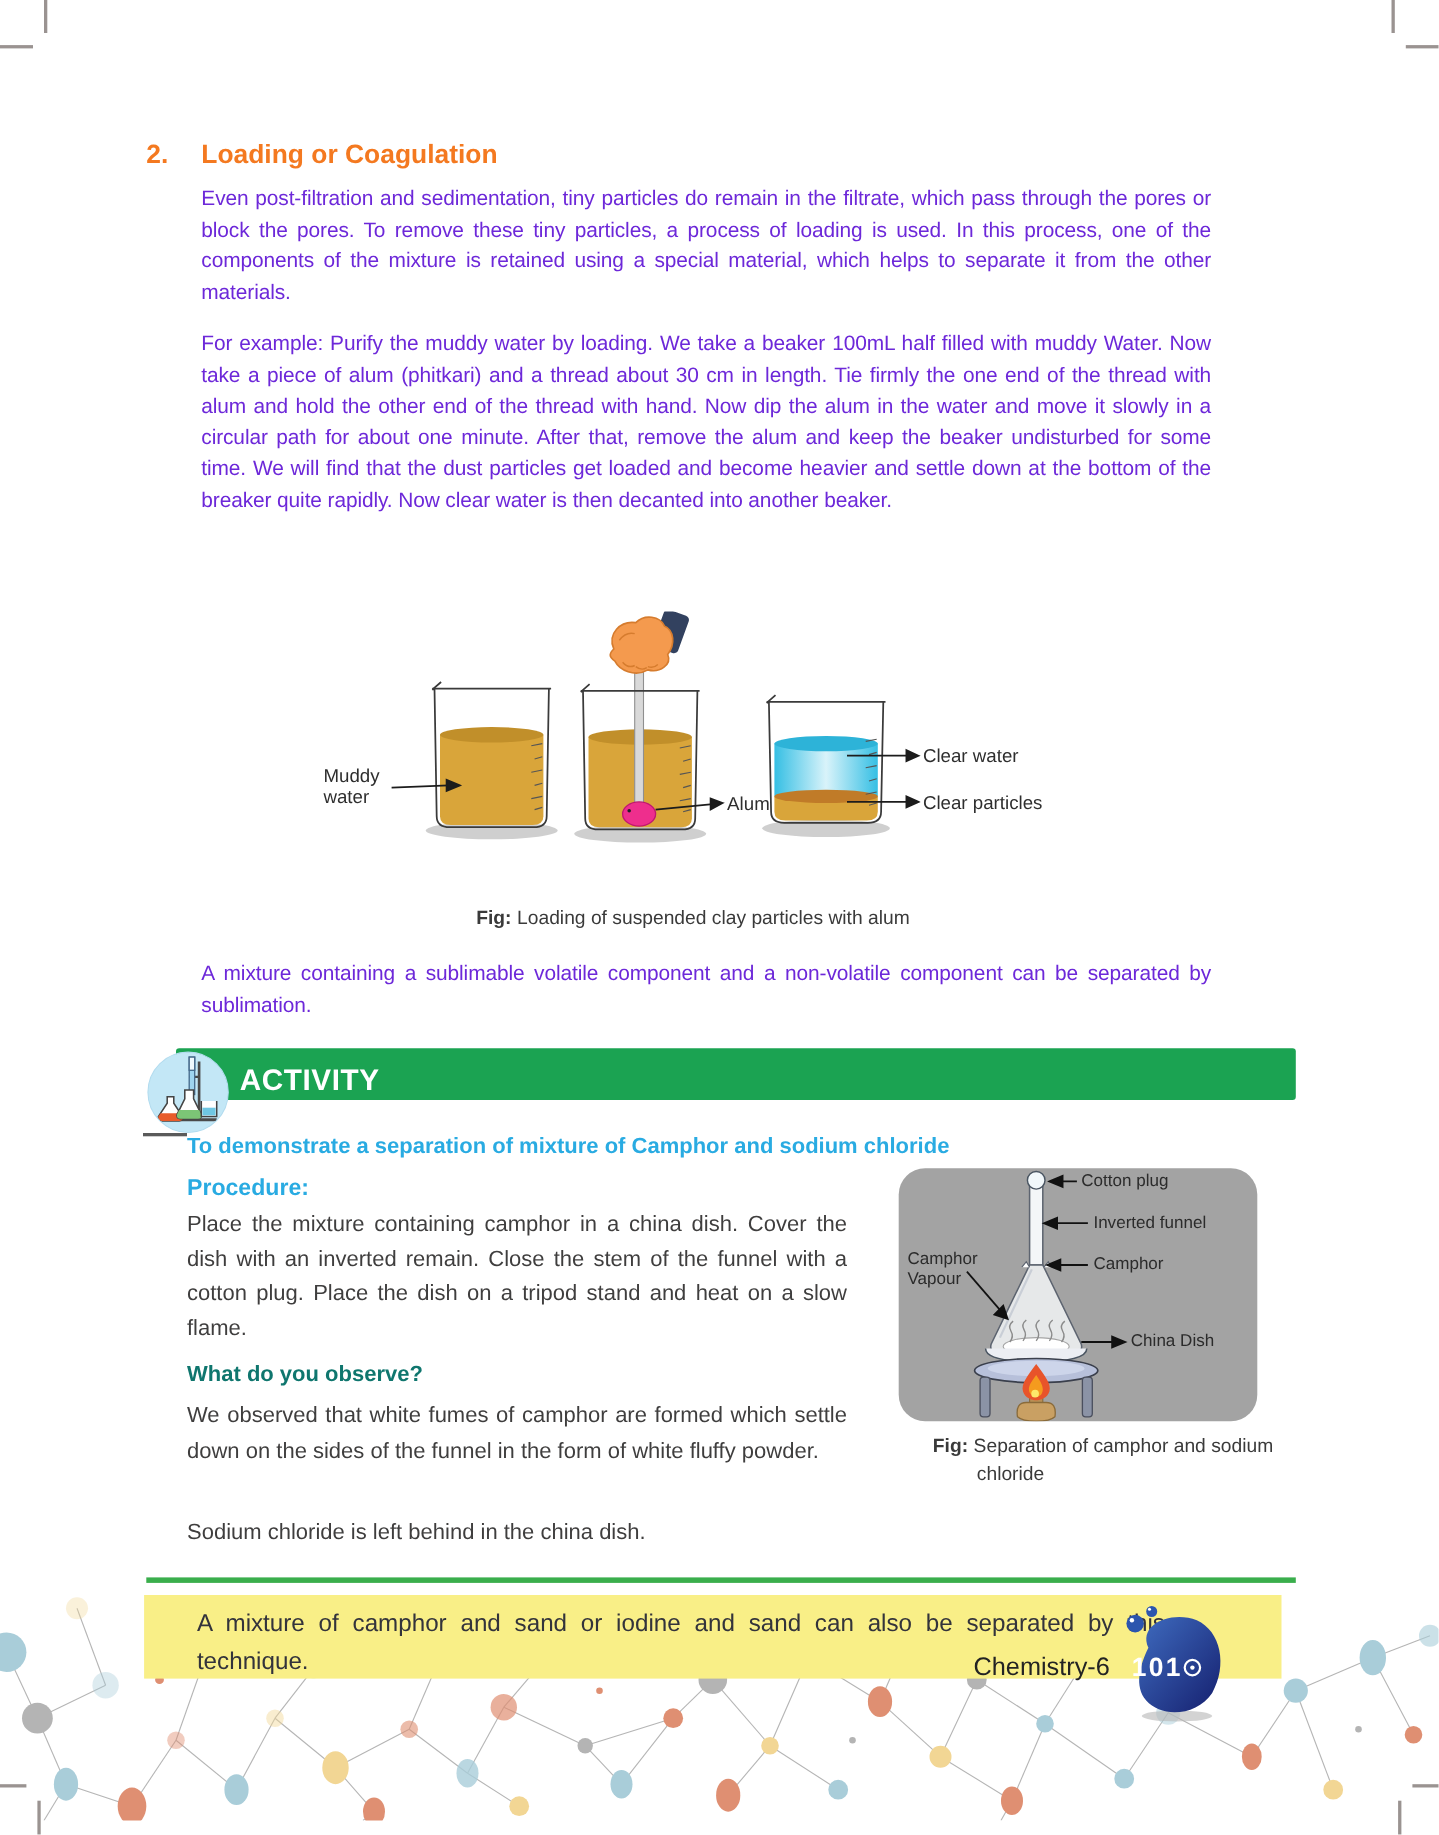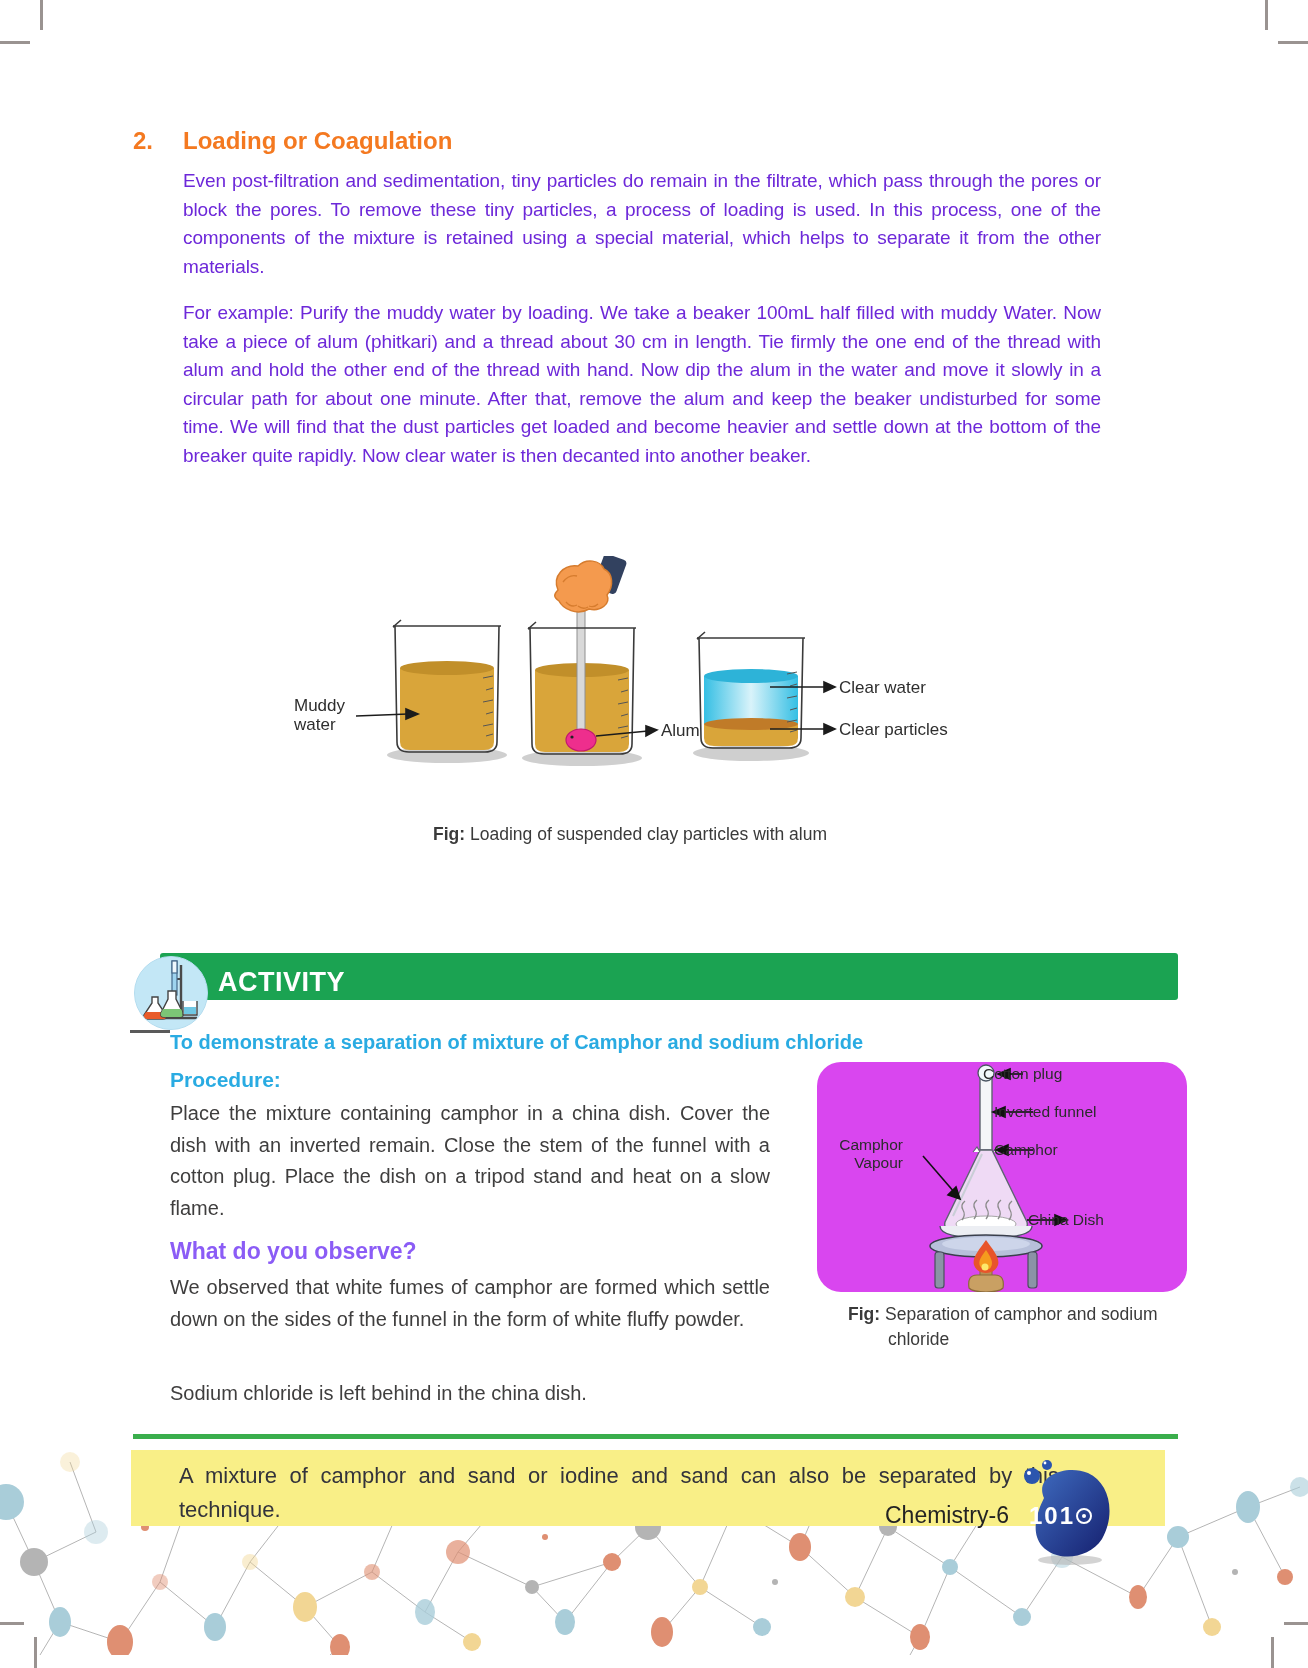--- a/index.html
+++ b/index.html
@@ -19,23 +19,23 @@
   
   .banner{position:absolute;left:160px;top:953px;width:1018px;height:47px;background:#1ba352;border-radius:3px;
           display:flex;align-items:center;}
   .banner-label{color:#ffffff;font-weight:bold;font-size:27px;letter-spacing:0.5px;padding-left:58px;margin-top:12px;}
   .act-icon{position:absolute;left:134px;top:956px;width:72px;height:72px;border-radius:50%;
             background:#c3e7f6;overflow:hidden;border:1px solid #b3dcef;}
   .icon-shadow{position:absolute;left:130px;top:1030px;width:40px;height:3px;background:#5a5a5a;}
   .slab{font-family:Liberation Sans, sans-serif;font-weight:bold;}
   .act-title{font-size:20px;color:#29abe2;white-space:nowrap;}
   .act-sub{font-size:21px;color:#29abe2;}
-  .act-sub-purple{font-size:23px;color:#8b5cf6;}
+  .act-sub-purple{font-size:20px;color:#0f766e;}
   .act-body{font-size:20px;line-height:1.58;color:#3f3e3e;text-align:justify;}
-  .fig2-box{position:absolute;left:817px;top:1062px;width:370px;height:230px;background:#d946ef;border-radius:24px;text-align:right;}
+  .fig2-box{position:absolute;left:817px;top:1062px;width:326px;height:230px;background:#a3a3a3;border-radius:24px;}
   .fig2-label{position:absolute;font-size:15.5px;line-height:1.15;color:#2b2b2b;}
   .cap2{padding-left:40px;text-indent:-40px;font-size:17.5px;line-height:1.4;color:#3a3a3a;}
   .cap2 .pref{font-weight:bold;margin-right:5px;}
   
   .divider{position:absolute;left:133px;top:1434px;width:1045px;height:5px;background:#3aae4c;}
   .note-box{position:absolute;left:131px;top:1450px;width:1034px;height:76px;background:#f9ef87;z-index:3;}
   .note-text{position:absolute;left:48px;top:9px;width:880px;font-size:22px;line-height:1.55;
              color:#33333b;text-align:justify;}
   .footer-brand{position:absolute;left:885px;top:1487px;font-size:23px;color:#232323;z-index:4;margin-top:15px;}
   .net{position:absolute;left:0;top:1442px;z-index:1;}
@@ -149,20 +149,21 @@
     <div class="fig-label" style="left:14px;top:140px;width:60px;">Muddy water</div>
     <div class="fig-label" style="left:381px;top:165px;">Alum</div>
     <div class="fig-label" style="left:559px;top:122px;">Clear water</div>
     <div class="fig-label" style="left:559px;top:164px;">Clear particles</div>
   </div>
 
   <div class="abs caption" style="left:280px;top:824px;width:700px;text-align:center;">
     <span class="pref">Fig:</span><span>Loading of suspended clay particles with alum</span>
   </div>
 
+  <div class="abs body-text" style="left:183px;top:872px;width:918px;">A mixture containing a sublimable volatile component and a non-volatile component can be separated by sublimation.</div>
 
   <div class="banner">
     <span class="banner-label">ACTIVITY</span>
   </div>
   <div class="act-icon">
     <svg width="72" height="72" viewBox="0 0 72 72">
       <circle cx="36" cy="36" r="36" fill="#c3e7f6"></circle>
 
       <line x1="46" y1="8" x2="46" y2="60" stroke="#4a4a4a" stroke-width="2.4"></line>
       <line x1="30" y1="61" x2="62" y2="61" stroke="#4a4a4a" stroke-width="2.6"></line>

